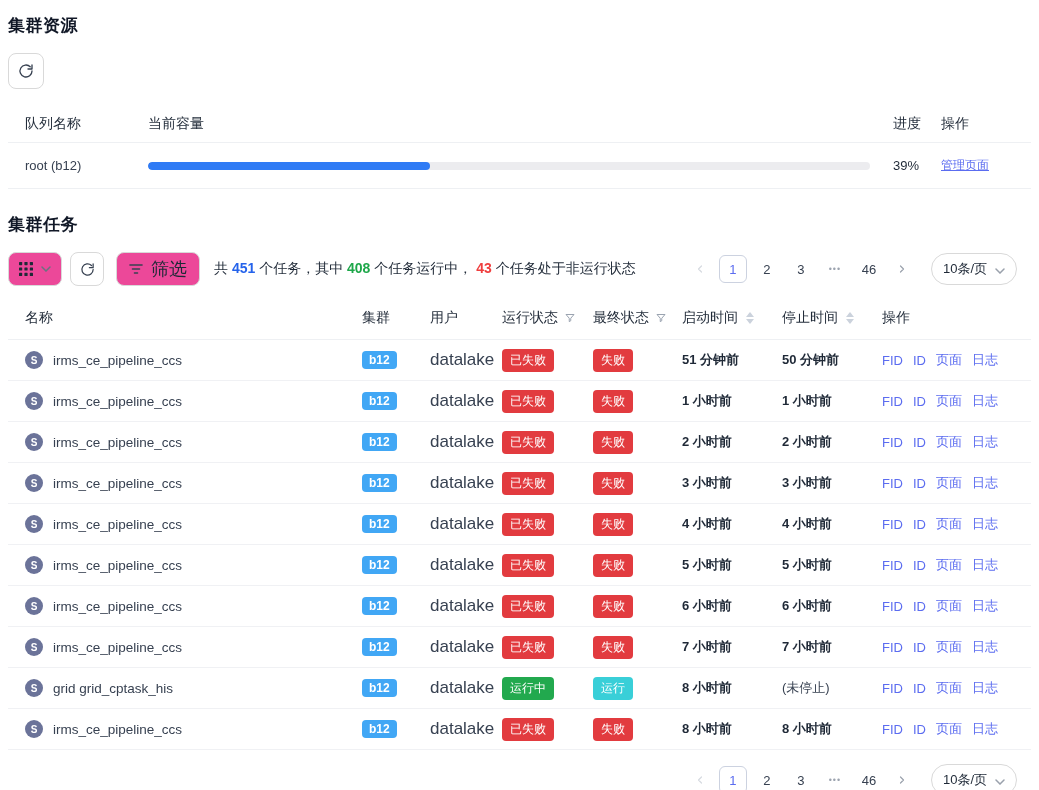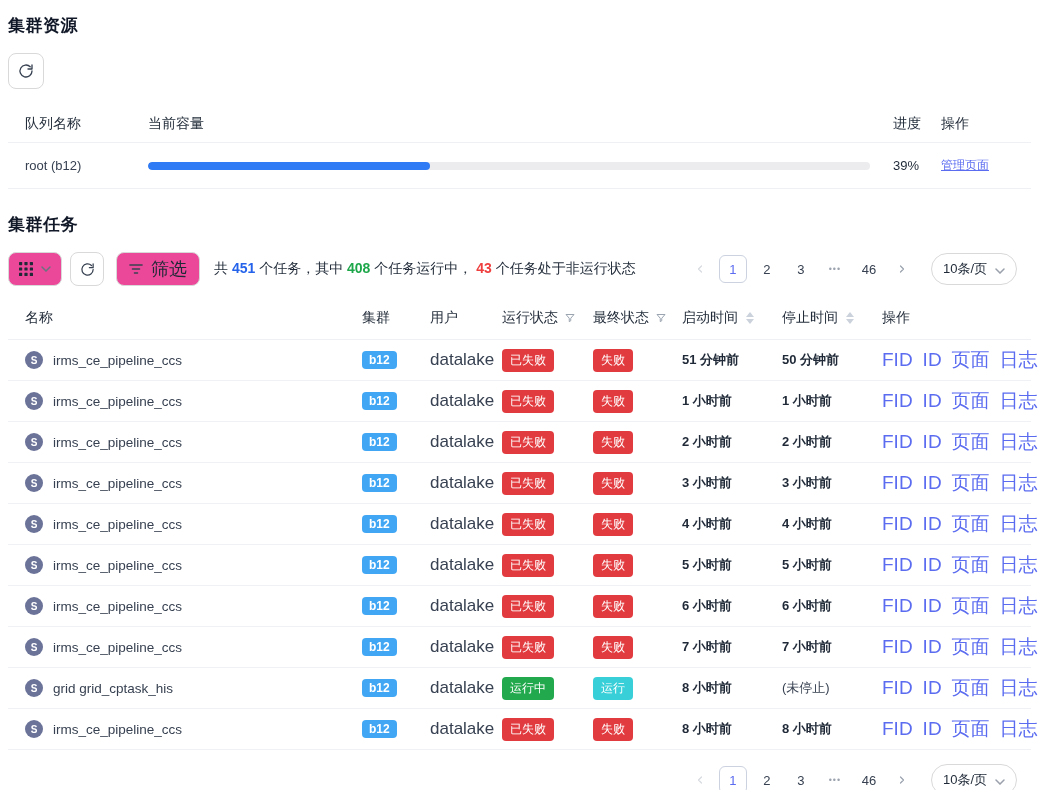--- a/index.html
+++ b/index.html
@@ -103,21 +103,21 @@
   .user { font-size: 17px; color: #374151; }
   .badge {
     display: inline-block; color: #fff; font-size: 12px; padding: 3px 8px; border-radius: 4px;
   }
   .rs-failed, .fs-failed { background: var(--badge-red); }
   .rs-running { background: var(--badge-green); text-align: center; }
   .fs-running { background: var(--badge-cyan); }
   .time { font-size: 13px; font-weight: 700; color: #1f2937; }
   .time-muted { font-weight: 400; color: #374151; }
   .actions { display: flex; align-items: center; gap: 10px; }
-  .op-link { color: var(--accent-link); font-size: 19px; cursor: pointer; white-space: nowrap; }
+  .op-link { color: var(--accent-link); font-size: 13px; cursor: pointer; white-space: nowrap; }
 
   
   .funnel { display: inline-flex; cursor: pointer; }
   .sorter { display: inline-flex; flex-direction: column; gap: 2px; margin-left: 2px; cursor: pointer; }
   .caret-up { width: 0; height: 0; border-left: 4px solid transparent; border-right: 4px solid transparent; border-bottom: 5px solid #cbd2dc; }
   .caret-down { width: 0; height: 0; border-left: 4px solid transparent; border-right: 4px solid transparent; border-top: 5px solid #cbd2dc; }
 
   .footer-bar { display: flex; justify-content: flex-end; align-items: center; gap: 16px; margin-top: 14px; padding-right: 14px; }
 </style>
 </head>

